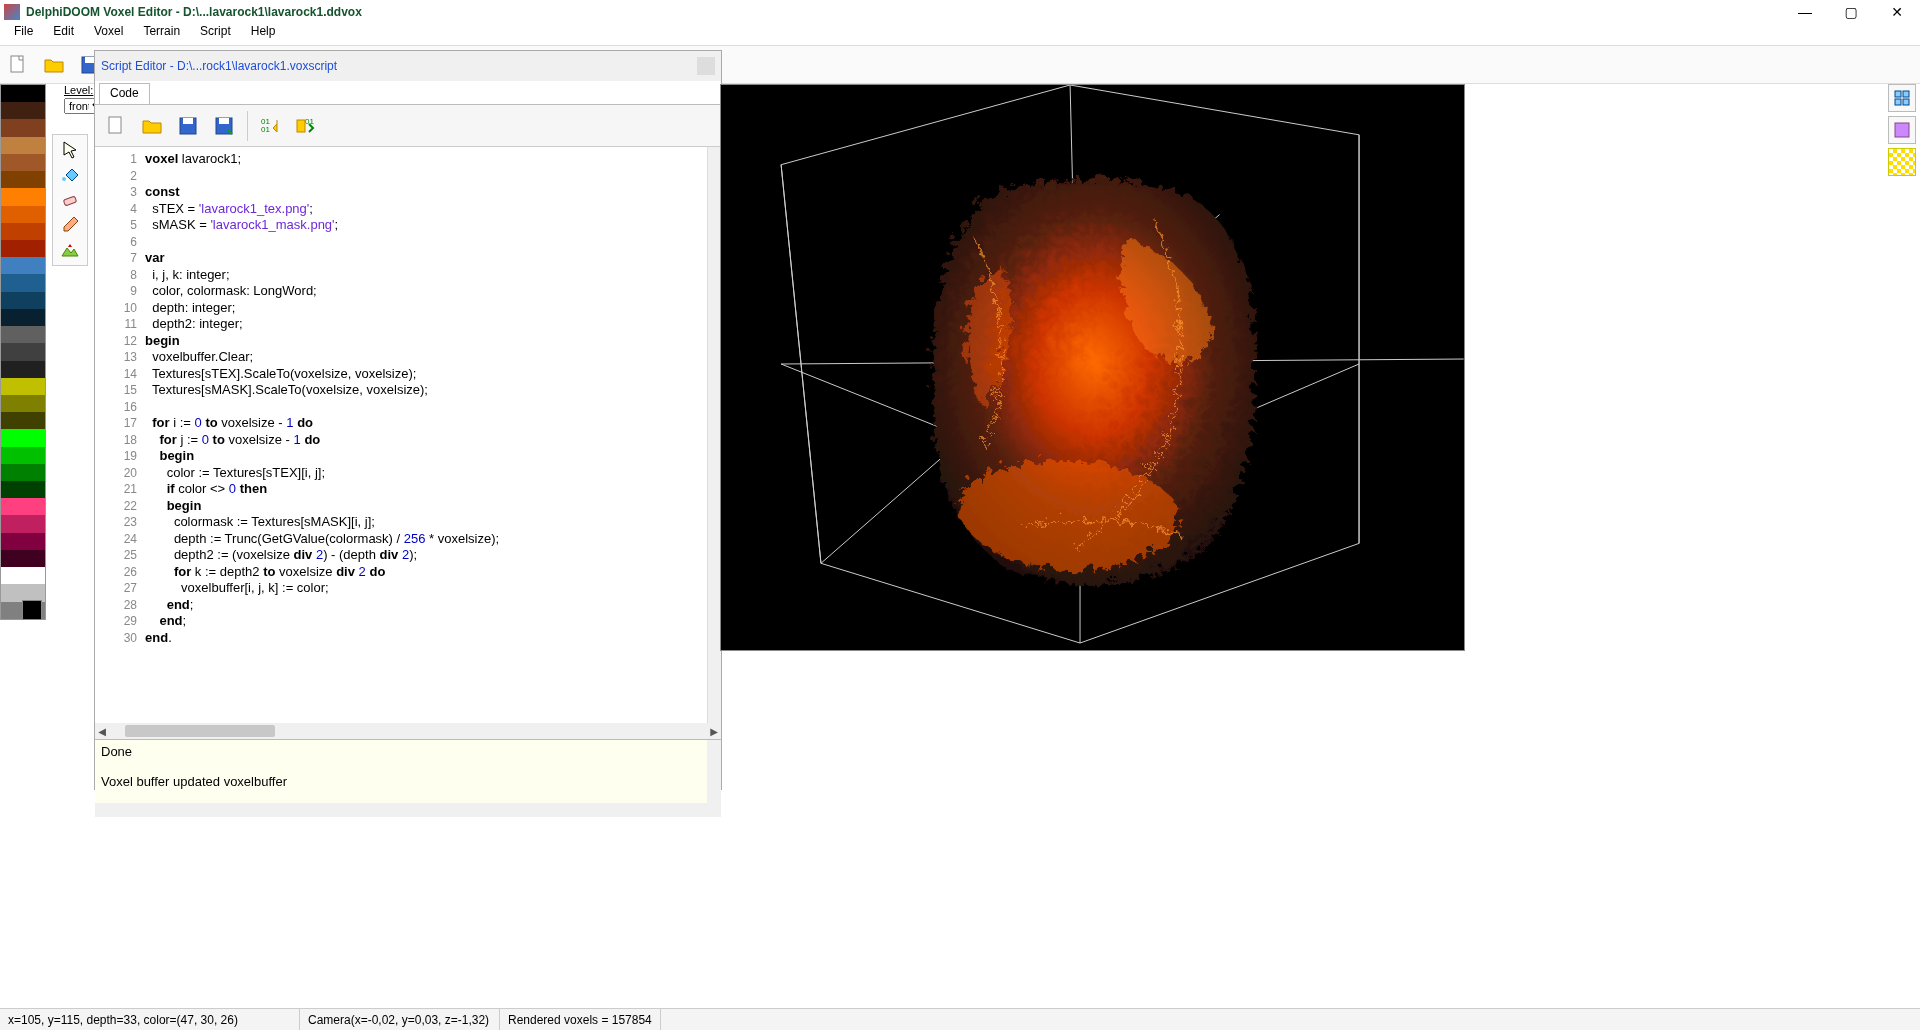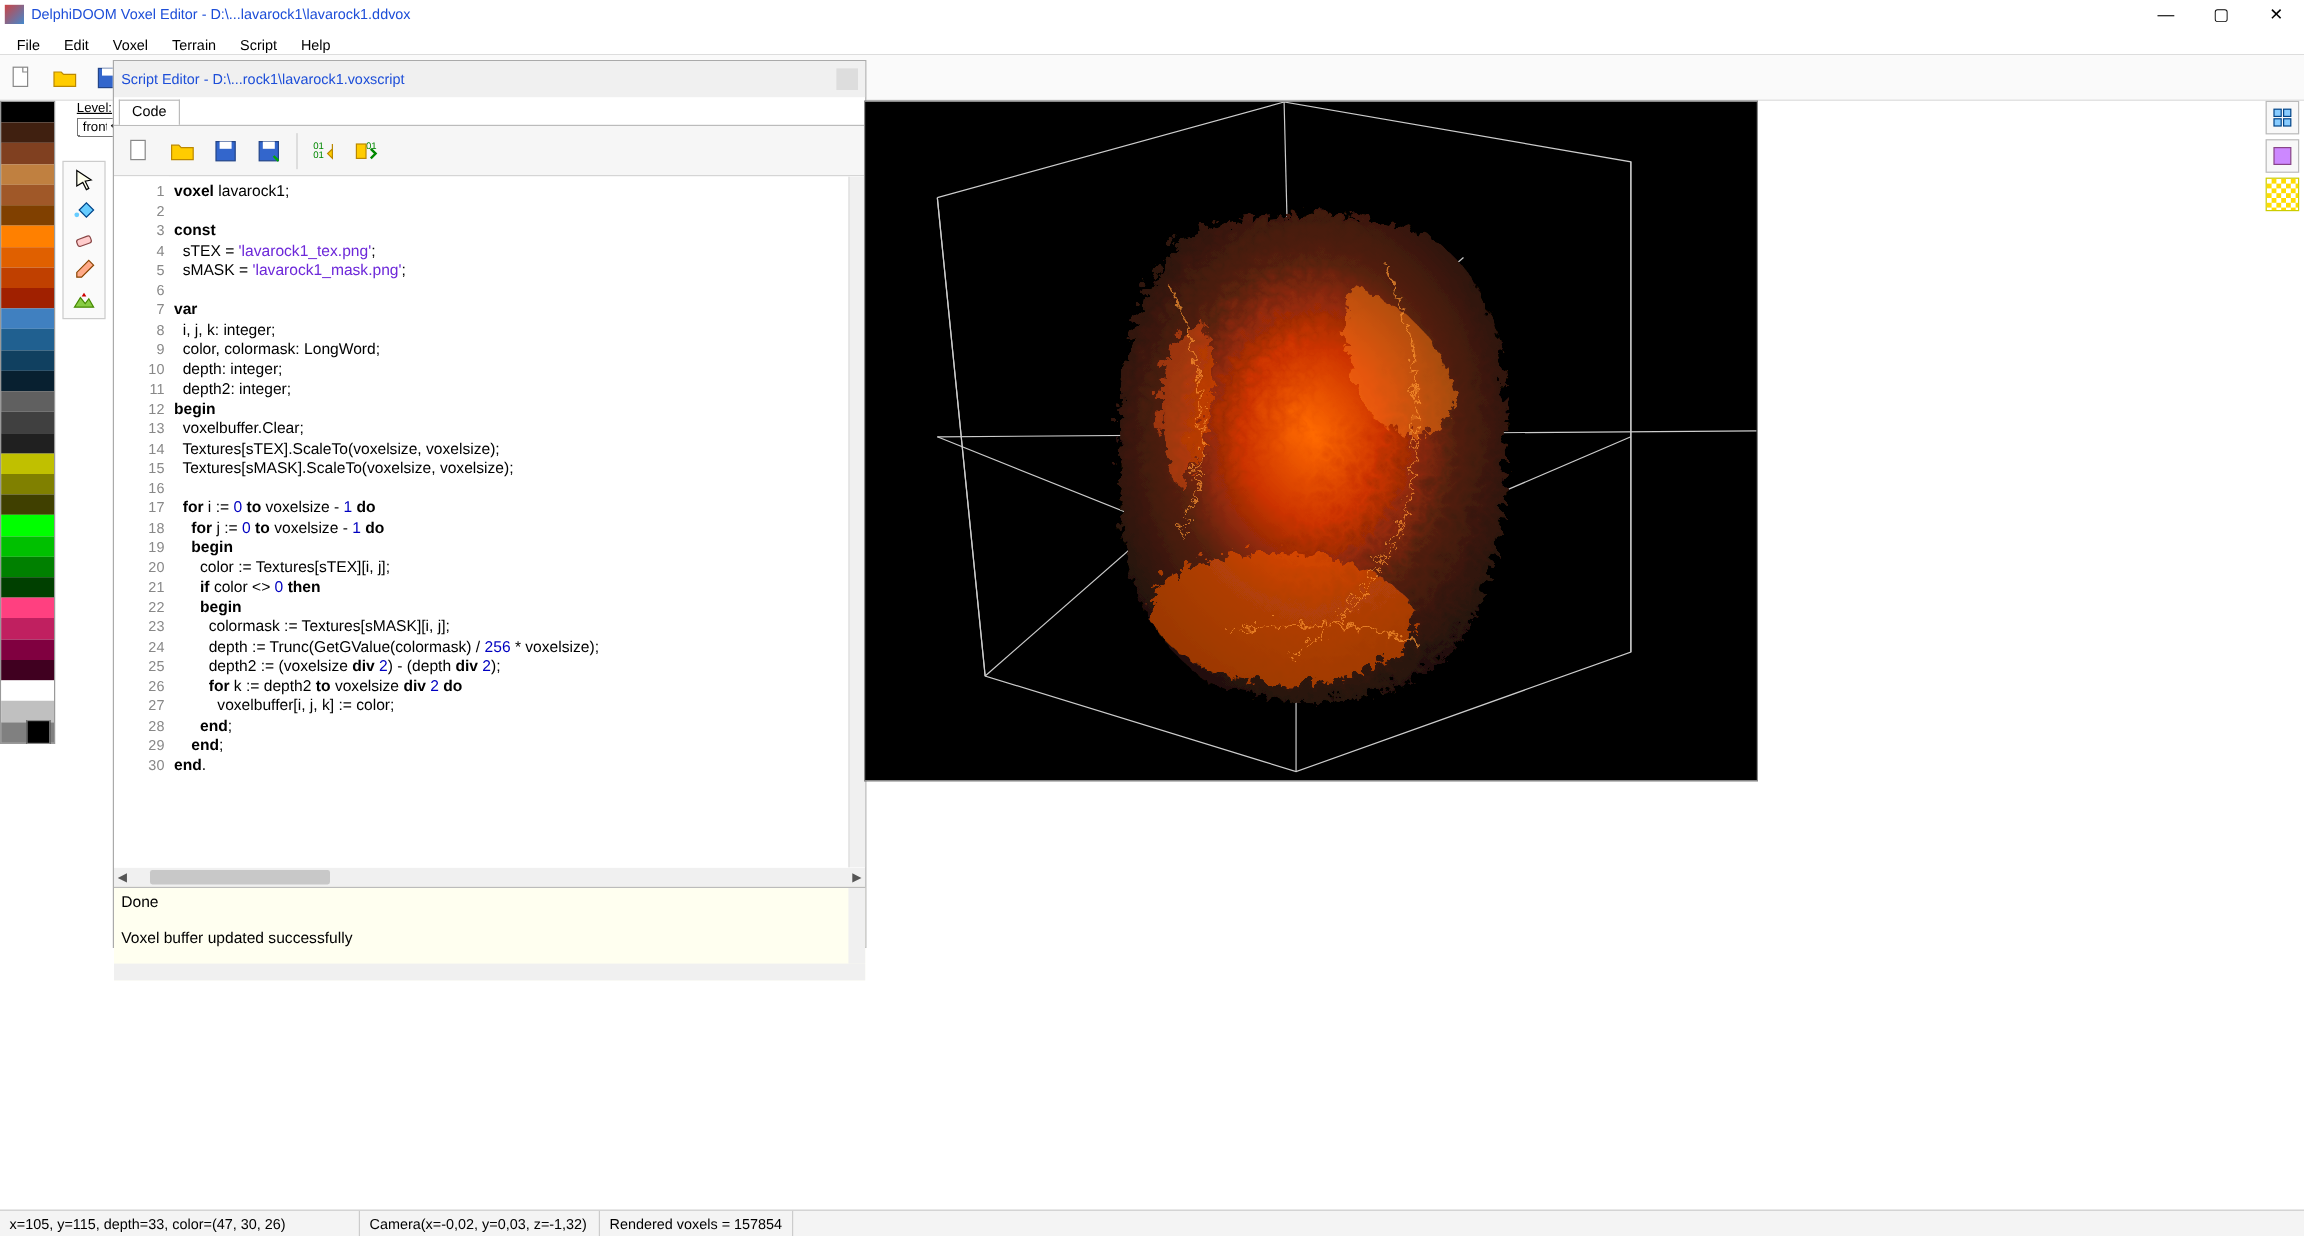--- a/index.html
+++ b/index.html
@@ -1,26 +1,26 @@
 <!DOCTYPE html>
 <html><head>
 <meta charset="utf-8">
 <style>
 * { margin: 0; padding: 0; box-sizing: border-box; font-family: "Segoe UI", Tahoma, sans-serif; }
 body { background: #fff; width: 1920px; height: 1030px; overflow: hidden; position: relative; }
 
 
 .titlebar { height: 24px; background: #fff; display: flex; align-items: center; padding-left: 4px; border-bottom: 0px; }
 .titlebar .app-icon { width: 16px; height: 16px; background: linear-gradient(135deg,#c44,#48c); margin-right: 6px; }
-.titlebar .title { font-size: 12px; color: #1d4ed8; flex: 1; }
+.titlebar .title { font-size: 12px; color: #14532d; flex: 1; font-weight: bold; }
 .titlebar .win-btns { display: flex; }
 .titlebar .win-btn { width: 46px; height: 24px; display: flex; align-items: center; justify-content: center; font-size: 14px; color: #000; cursor: pointer; }
 
 
-.menubar { height: 22px; background: #fff; display: flex; align-items: flex-end; padding-left: 4px; border-bottom: 1px solid #ddd; }
+.menubar { height: 22px; background: #fff; display: flex; align-items: flex-start; padding-left: 4px; border-bottom: 1px solid #ddd; }
 .menubar .menu-item { font-size: 12px; padding: 0 10px; cursor: pointer; }
 
 
 .main-toolbar { height: 38px; background: #fafafa; display: flex; align-items: center; border-bottom: 1px solid #ddd; position: relative; }
 .tb-btn { width: 32px; height: 32px; margin: 0 2px; display: flex; align-items: center; justify-content: center; border: 1px solid transparent; }
 .tb-btn svg { width: 24px; height: 24px; }
 
 
 .left-palette { position: absolute; left: 0; top: 84px; width: 46px; height: 536px; border: 1px solid #999; background: #eee; }
 .left-palette .swatch-strip { display: flex; flex-direction: column; height: 100%; }
@@ -278,21 +278,21 @@
   <div class="hscroll-code">
     <span class="arrow">◀</span>
       <div class="thumb"></div>
       <span style="flex:1"></span>
       <span class="arrow">▶</span>
   </div>
   <div class="output-area">
     <div id="output-lines">
         <div>Done</div>
         <div>&nbsp;</div>
-        <div>Voxel buffer updated successfully</div>
+        <div>Voxel buffer updated voxelbuffer</div>
       </div>
     <div class="vscroll"></div>
     <div class="hscroll"></div>
   </div>
 </div>
 
 <div class="viewport">
 <svg viewBox="0 0 745 567">
 
   <g stroke="#ccc" stroke-width="1" fill="none">

